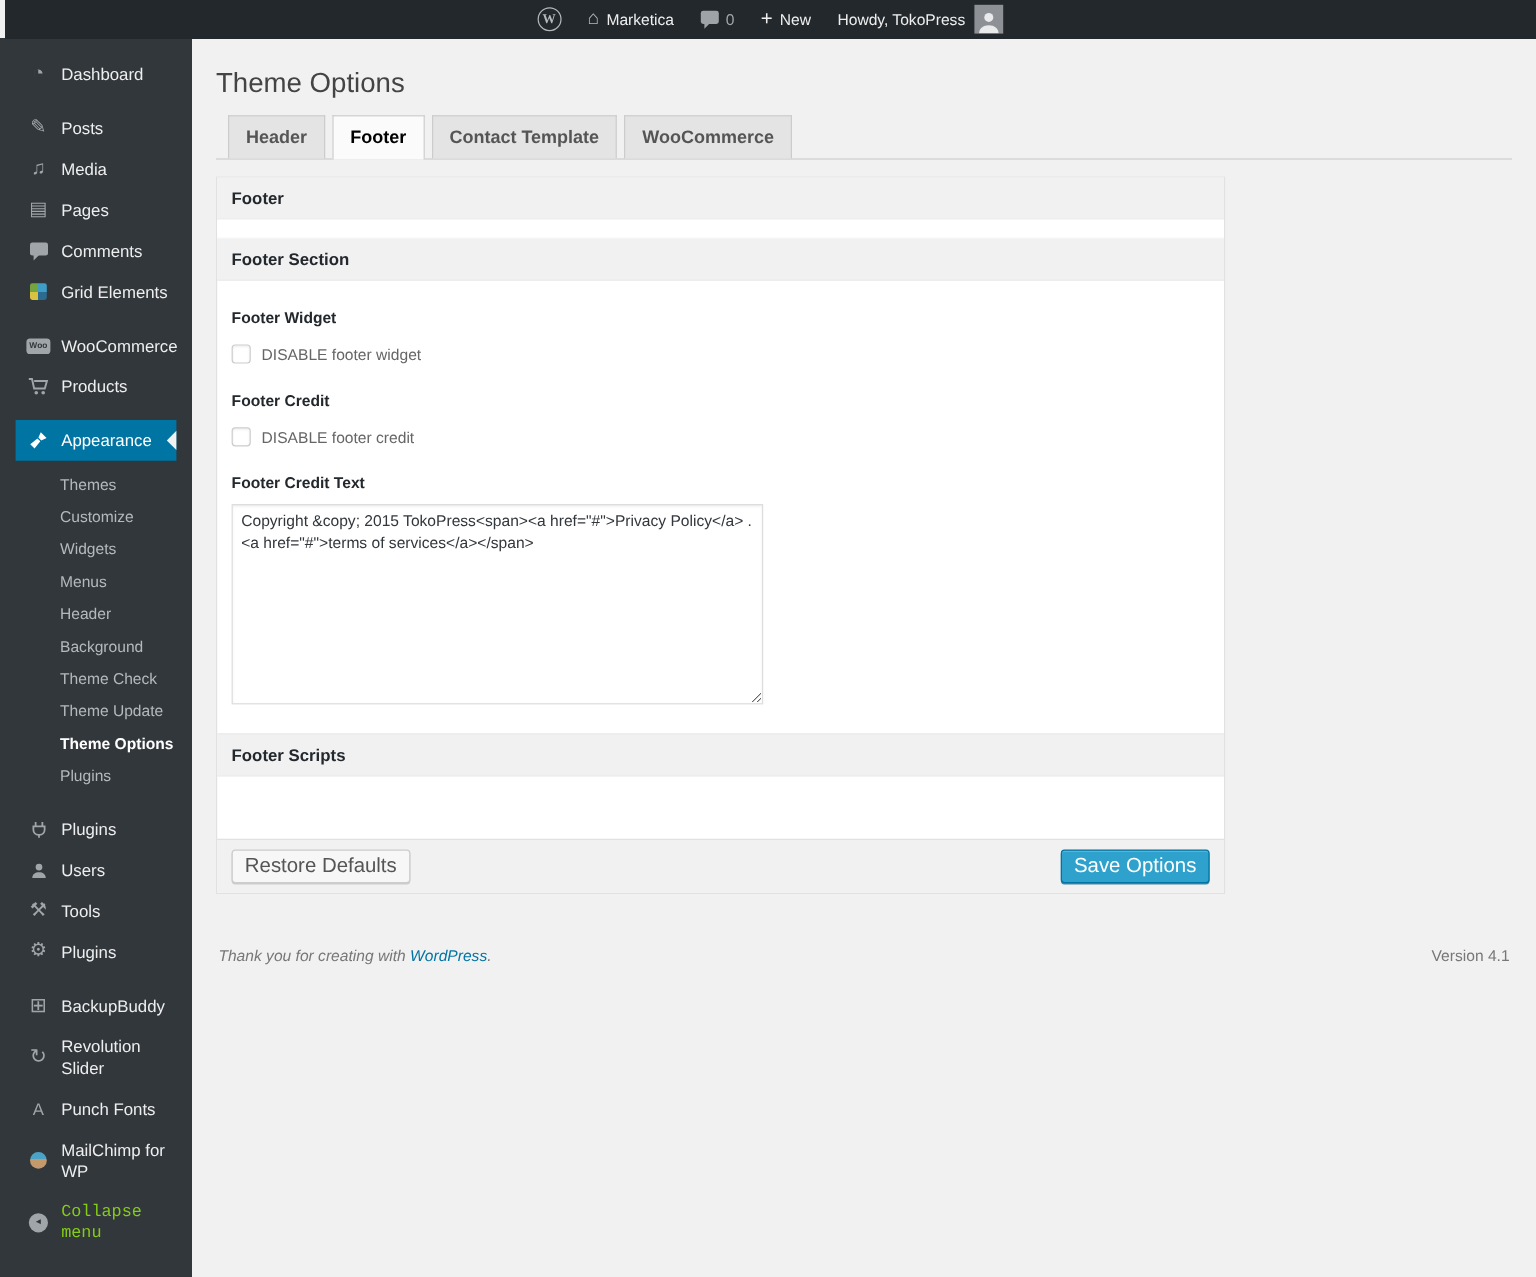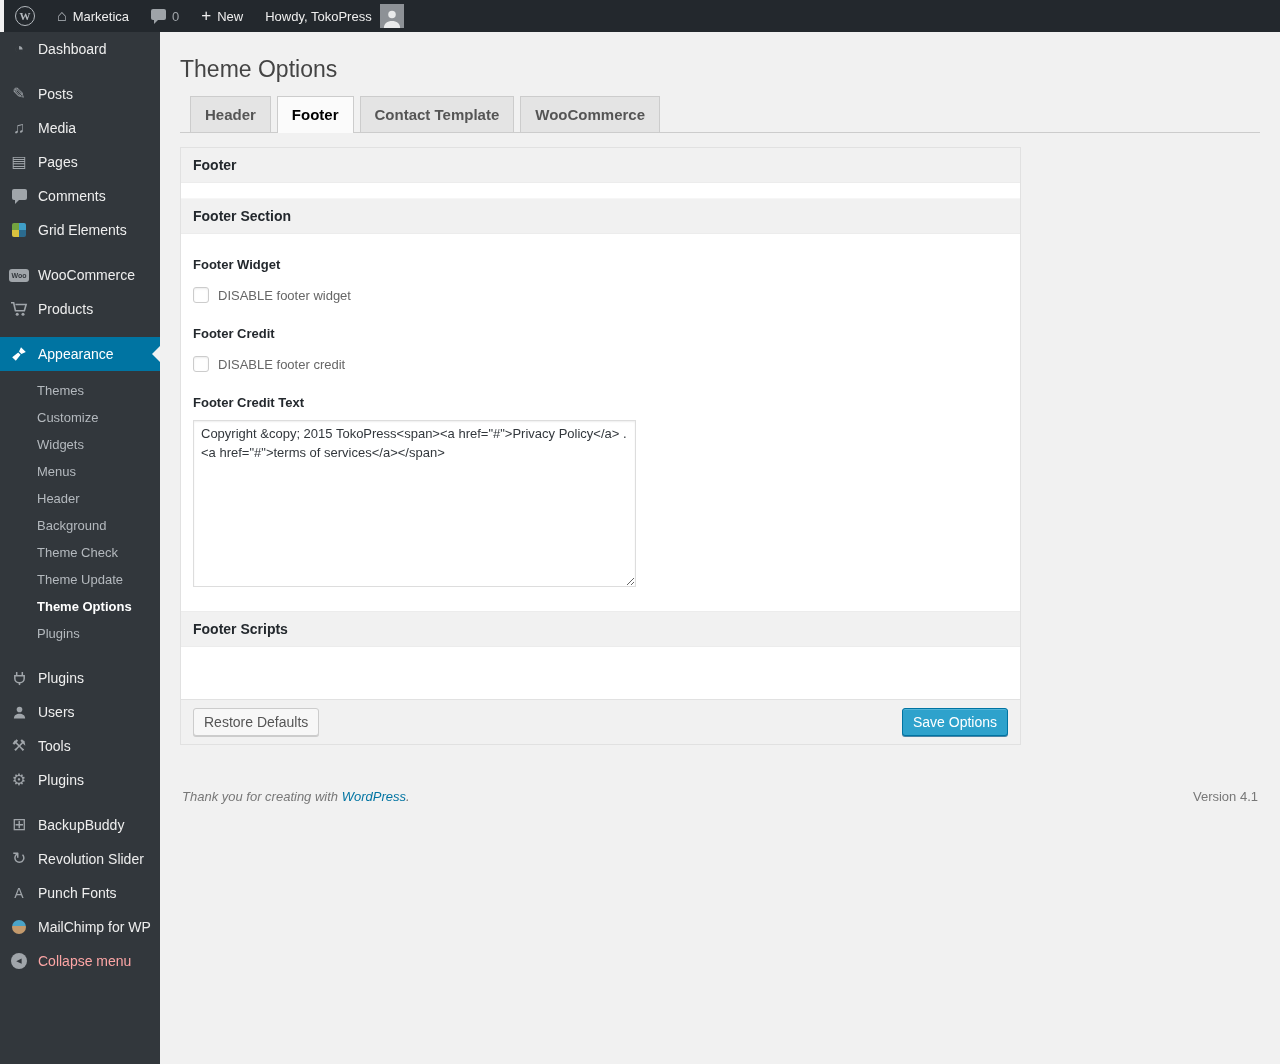--- a/index.html
+++ b/index.html
@@ -3,24 +3,24 @@
 <meta charset="utf-8">
 <style>
   * { box-sizing: border-box; }
   html,body { margin:0; padding:0; }
   body {
     width:1280px; height:1064px; overflow:hidden;
     font-family:"Liberation Sans","DejaVu Sans",sans-serif;
     background:#f1f1f1; color:#444;
   }
   a { text-decoration:none; color:inherit; }
-  ul { list-style:none; margin:0; padding:0; }
+  ul { list-style:none; margin:0; padding:13px; }
 
   
-  .adminbar{position:fixed;top:0;left:4px;right:0;height:32px;background:#23282d;display:flex;justify-content:flex-start;align-items:stretch;z-index:100;font-size:13px;color:#eee;}
+  .adminbar{position:fixed;top:0;left:4px;right:0;height:32px;background:#23282d;display:flex;justify-content:center;align-items:stretch;z-index:100;font-size:13px;color:#eee;}
   .ab-left,.ab-right{display:flex;align-items:stretch;}
   .ab-item{display:flex;align-items:center;gap:6px;padding:0 11px;cursor:pointer;color:#eee;}
   .wplogo{width:20px;height:20px;border:1.5px solid #b4b9be;border-radius:50%;display:flex;align-items:center;justify-content:center;color:#b4b9be;font-size:11px;font-weight:bold;font-family:"Liberation Serif",serif;}
   .wplogo::before{content:"W";}
   .ico-home{color:#b4b9be;font-size:16px;line-height:1;}
   .ico-home::before{content:"⌂";}
   .bubble{position:relative;width:15px;height:11px;background:#9ea3a8;border-radius:2px;margin-top:-3px;display:inline-block;}
   .bubble::after{content:"";position:absolute;left:3px;bottom:-4px;width:0;height:0;border-top:5px solid #9ea3a8;border-right:5px solid transparent;}
   .ab-count{color:#a0a5aa;}
   .plus{font-size:17px;line-height:1;margin-top:-2px;color:#eee;}
@@ -48,21 +48,21 @@
   .woo-badge{display:inline-block;min-width:20px;height:13px;background:#a0a5aa;border-radius:3px;color:#32373c;font-size:7px;font-weight:bold;line-height:13px;text-align:center;}
   .woo-badge::before{content:"Woo";}
   .i-tools::before{content:"⚒";}
   .i-settings::before{content:"⚙";}
   .i-backup::before{content:"⊞";font-size:17px;}
   .i-revolution::before{content:"↻";font-size:17px;}
   .i-punch::before{content:"A";font-size:14px;}
   .chimp{display:inline-block;width:14px;height:14px;border-radius:50%;background:linear-gradient(#4aa3c7 42%, #c49a6c 42%);}
   .col-circle{width:16px;height:16px;border-radius:50%;background:#a0a5aa;display:inline-flex;align-items:center;justify-content:center;}
   .col-circle::before{content:"◀";font-size:7px;color:#32373c;}
-  .collapse-row{color:#fca5a5;}
+  .collapse-row{color:#84cc16;font-family:Liberation Mono, monospace;}
 
   
   .content{margin-left:160px;padding:32px 20px 0;min-height:1064px;}
   h1.title{font-size:23px;font-weight:400;color:#444;margin:22px 0 0;line-height:30px;}
   .tabs{margin-top:12px;padding-left:10px;border-bottom:1px solid #ccc;display:flex;align-items:flex-end;}
   .tab{display:inline-block;margin-right:6px;padding:8px 14px;border:1px solid #ccc;border-bottom:none;background:#e4e4e4;color:#555;font-size:15px;font-weight:600;line-height:19px;cursor:pointer;}
   .tab.active{background:#fbfbfb;color:#000;margin-bottom:-1px;padding-bottom:9px;}
   .panel{width:841px;margin-top:14px;background:#fff;border:1px solid #e1e1e1;}
   .bar{background:#f1f1f1;padding:9px 12px;font-size:14px;font-weight:600;color:#23282d;border-bottom:1px solid #ececec;}
   .gap{height:16px;background:#fff;border-bottom:1px solid #f6f6f6;}
@@ -71,21 +71,21 @@
   .check-row{display:flex;align-items:center;gap:9px;margin-top:15px;cursor:pointer;}
   .checkbox{width:16px;height:16px;min-width:16px;border:1px solid #ccc;border-radius:3px;background:#fff;box-shadow:inset 0 1px 2px rgba(0,0,0,.08);cursor:pointer;}
   .check-label{font-size:13px;color:#666;}
   .ta{display:block;width:443px;border:1px solid #ddd;background:#fff;box-shadow:inset 0 1px 2px rgba(0,0,0,.07);font-size:13px;font-family:inherit;color:#32373c;padding:4px 7px;line-height:1.45;resize:both;}
   .credit-ta{height:167px;margin-top:10px;}
   .script-ta{height:162px;}
   .scripts-bar{margin-top:24px;border-top:1px solid #ececec;}
   .script-row{display:flex;gap:19px;margin-top:13px;align-items:flex-start;}
   .desc{margin:3px 0 0;font-size:13px;color:#666;max-width:300px;line-height:1.55;}
   .panel-footer{margin-top:52px;background:#f1f1f1;border-top:1px solid #e1e1e1;padding:8px 12px;display:flex;justify-content:space-between;align-items:center;}
-  .button{height:28px;padding:0 10px;font-size:14px;font-family:inherit;border-radius:3px;border:1px solid #ccc;background:#f7f7f7;color:#555;cursor:pointer;box-shadow:0 1px 0 #ccc;}
+  .button{height:28px;padding:0 10px;font-size:17px;font-family:inherit;border-radius:3px;border:1px solid #ccc;background:#f7f7f7;color:#555;cursor:pointer;box-shadow:0 1px 0 #ccc;}
   .button-primary{background:#2ea2cc;border-color:#0074a2;color:#fff;box-shadow:inset 0 1px 0 rgba(120,200,230,.5),0 1px 0 rgba(0,86,132,.7);}
   .site-footer{display:flex;justify-content:space-between;align-items:center;margin-top:44px;font-size:13px;color:#777;padding:0 2px;}
   .thanks{font-style:italic;margin:0;}
   .thanks a{color:#0074a2;}
   .version{margin:0;}
 </style>
 </head>
 <body>
 
 <div class="adminbar">

